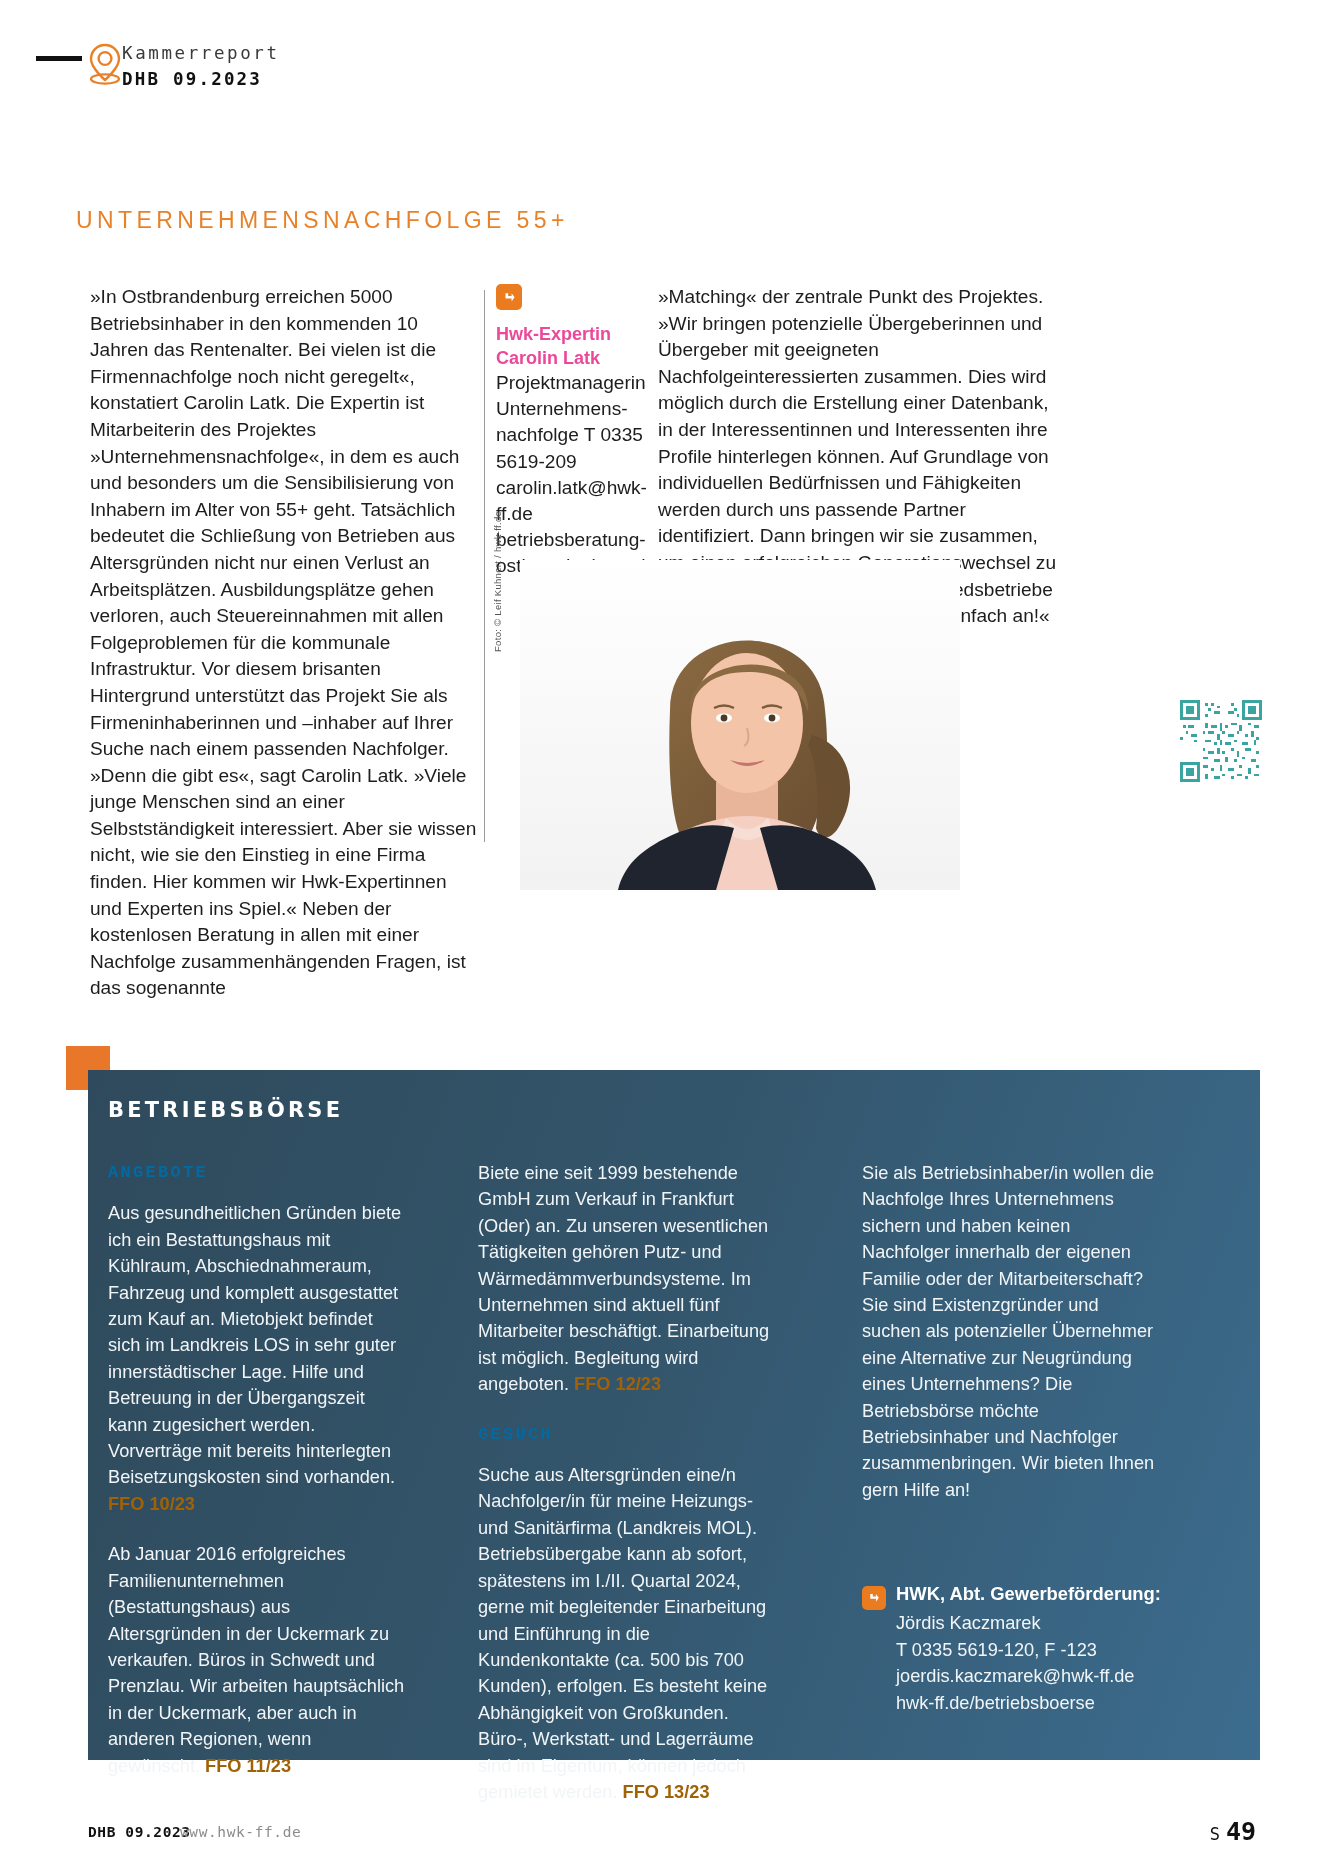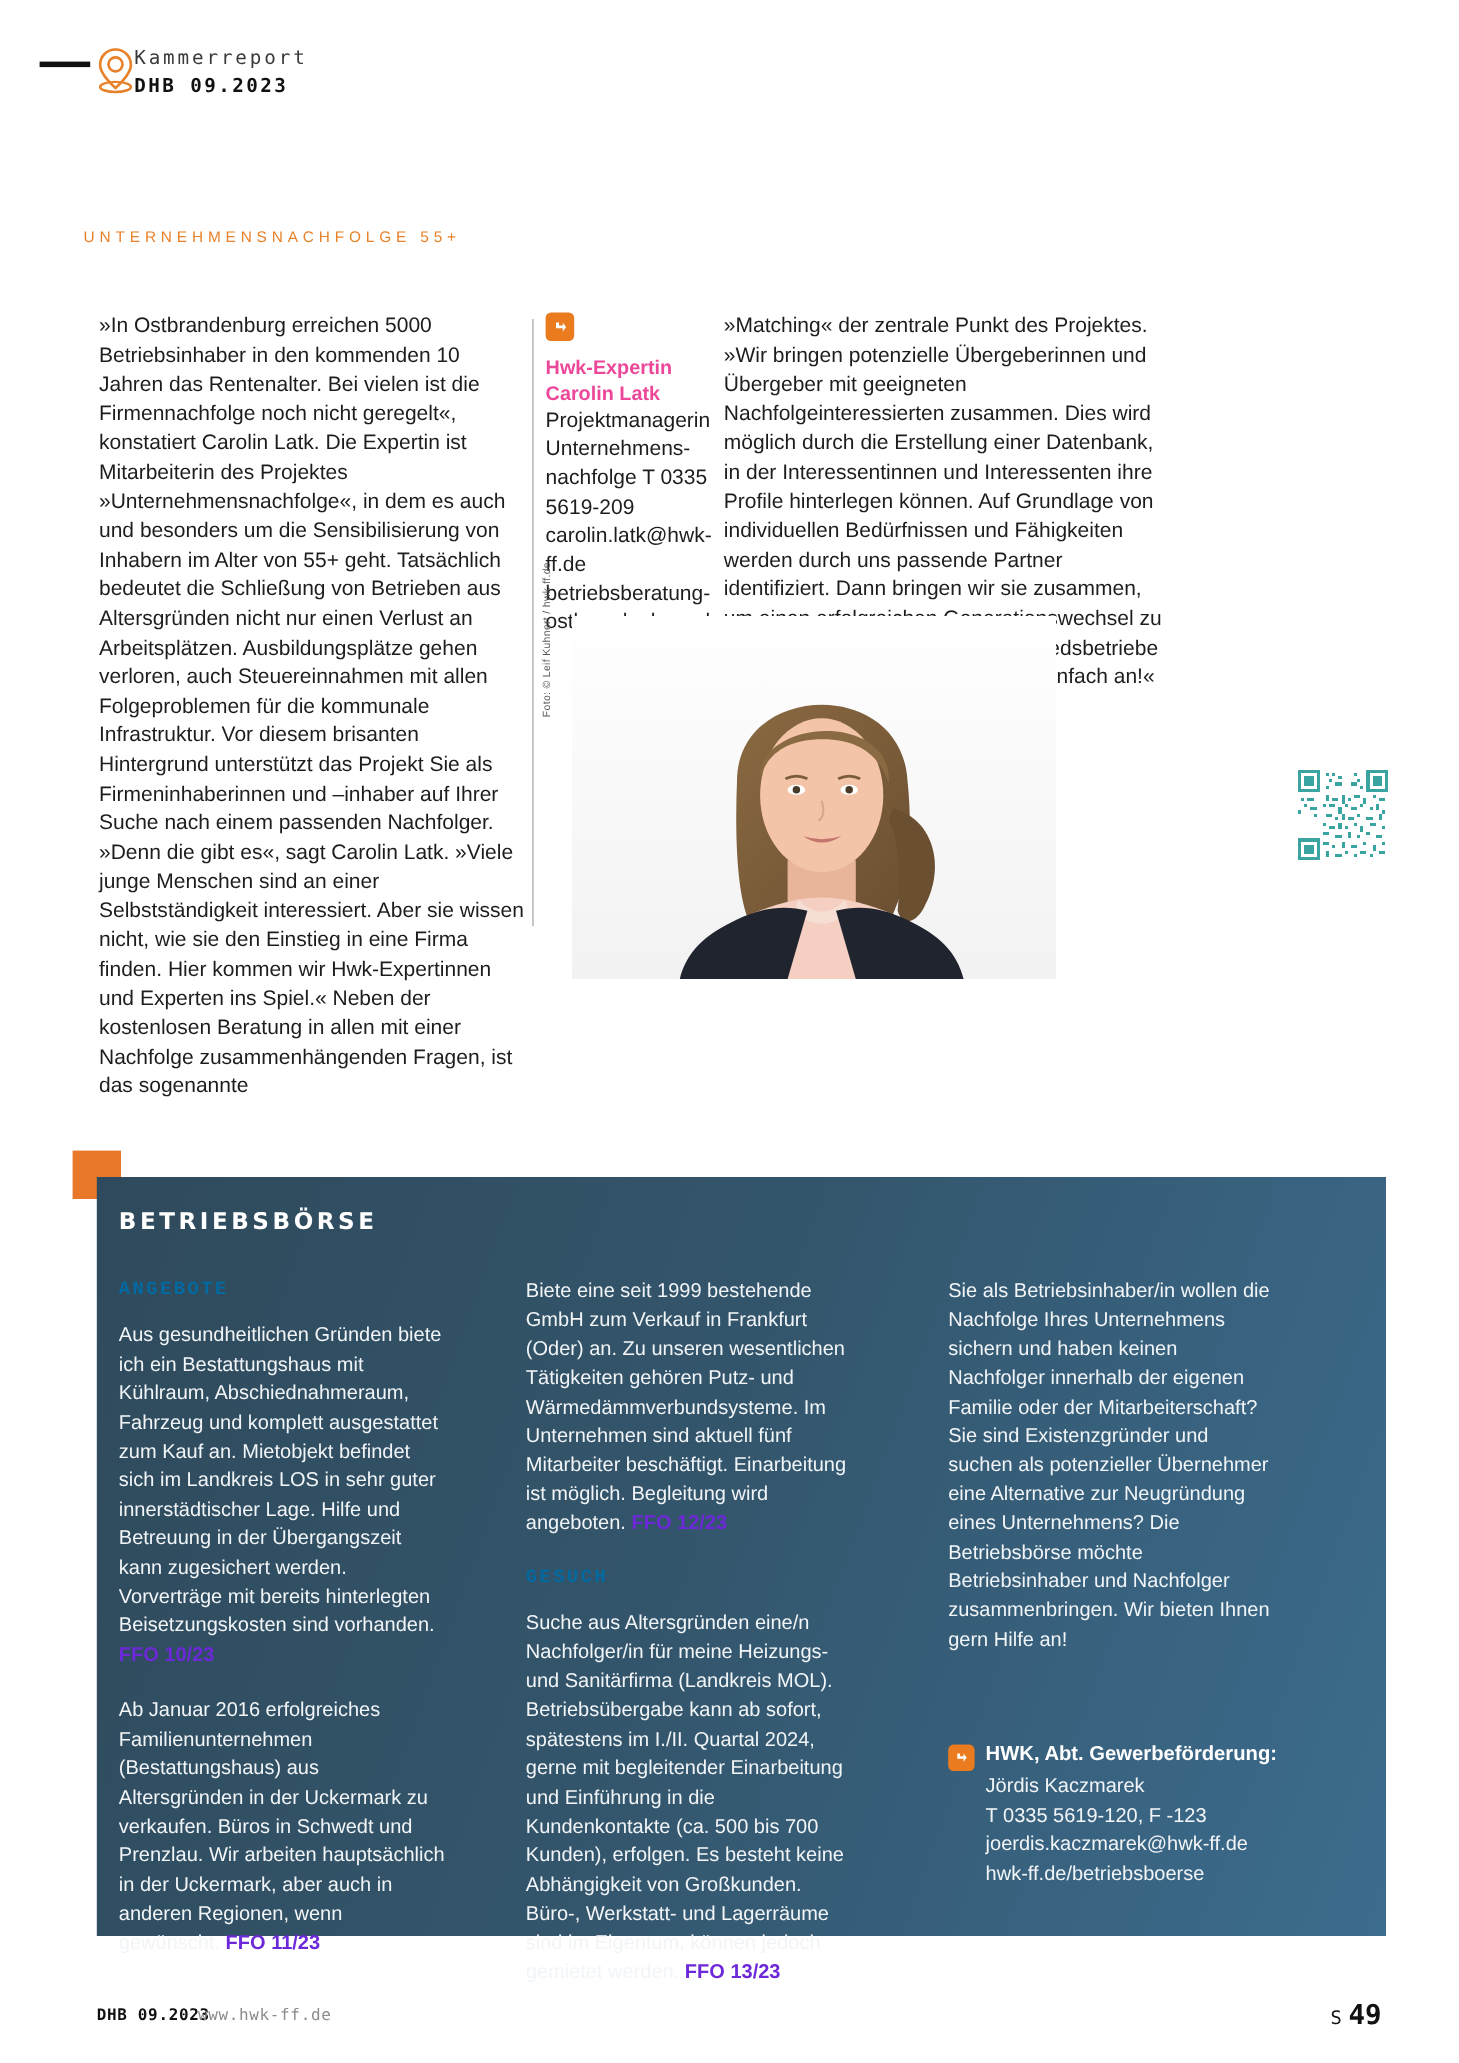--- a/index.html
+++ b/index.html
@@ -25,21 +25,21 @@
     font-family: "DejaVu Sans Mono", monospace; font-weight: 400;
   }
   .dhb-issue {
     font-size: 17.5px; letter-spacing: 2.2px; color: #111; font-weight: bold;
     font-family: "DejaVu Sans Mono", monospace; margin-top: 6px;
   }
 
   
   .kicker {
     position: absolute; left: 76px; top: 207px;
-    font-size: 14px; letter-spacing: 4.4px; color: #e8822a; font-weight: 400;
+    font-size: 23px; letter-spacing: 4.4px; color: #e8822a; font-weight: 400;
   }
   .headline {
     position: absolute; left: 74px; top: 234px;
     font-size: 33px; font-weight: bold; letter-spacing: 1.6px; color: #111;
     font-family: "DejaVu Sans", sans-serif;
   }
 
   
   .col { position: absolute; font-size: 19.1px; line-height: 26.6px; color: #1d1d1d;
          font-family: "Liberation Sans", sans-serif; }
@@ -103,21 +103,21 @@
   }
   .box-col { position: absolute; font-size: 18.2px; line-height: 26.4px; color: #f2f5f7; }
   .bcol1 { left: 108px; top: 1160px; width: 298px; }
   .bcol2 { left: 478px; top: 1160px; width: 300px; }
   .bcol3 { left: 862px; top: 1160px; width: 300px; }
   .sub-head {
     font-size: 17px; font-weight: bold; letter-spacing: 2.3px; color: #0369a1;
     font-family: Liberation Mono, monospace; margin-bottom: 14px;
   }
   .box-col p { margin: 0 0 24px 0; }
-  .ref { font-weight: bold; color: #6d28d9; }
+  .ref { font-weight: bold; color: #a16207; }
   .blue-arrow {
     display:inline-flex; width: 24px; height: 24px; background: #ea7b1f; border-radius: 5px;
     align-items: center; justify-content: center; vertical-align: -5px; margin-right: 10px;
   }
   .hwk-head { font-weight: bold; font-size: 18.4px; color: #fff; }
 
   
   .footer-issue {
     position: absolute; left: 88px; top: 1824px;
     font-size: 14.5px; font-weight: bold; letter-spacing: .6px; color: #111;

